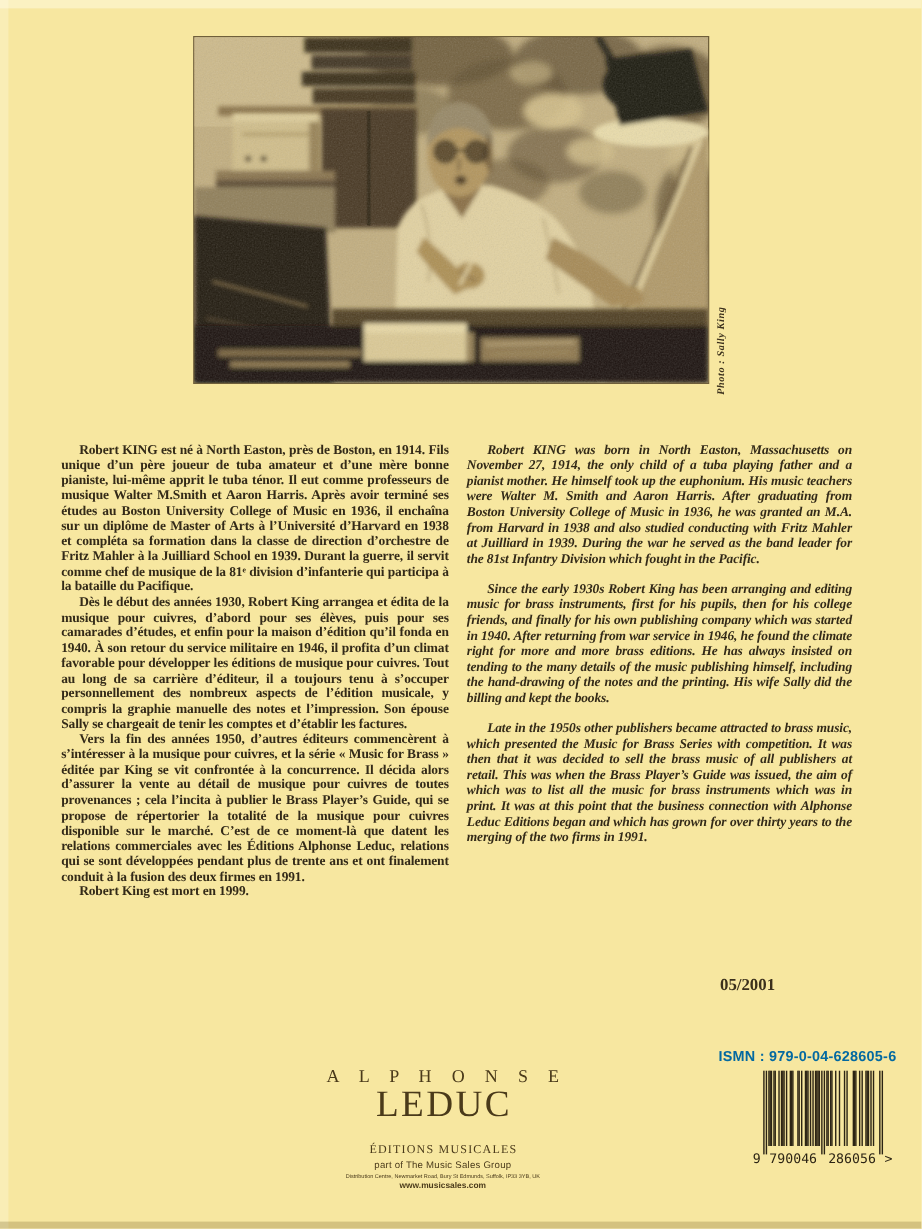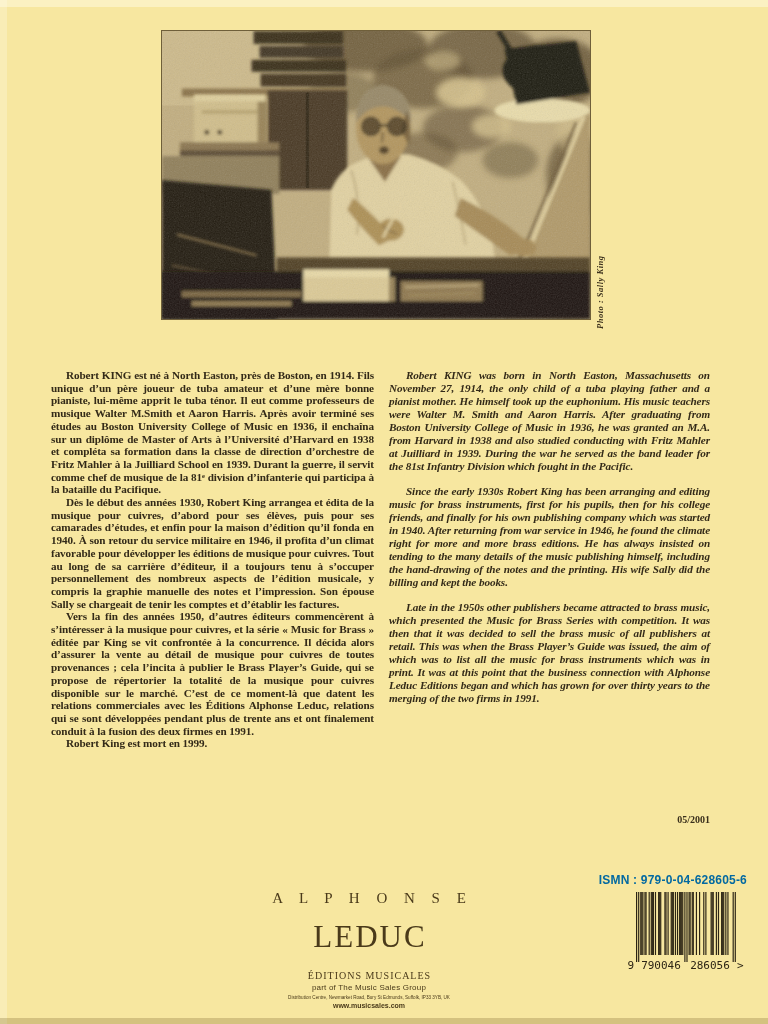--- a/index.html
+++ b/index.html
@@ -27,29 +27,29 @@
 
   .col{position:absolute; top:369px; text-align:justify; font-weight:bold;}
   .col-fr{left:39px; width:323px; font-size:11.2px; line-height:12.7px; letter-spacing:-.1px;margin-left:12px;}
   .col-fr p{margin:0; text-indent:15px;}
   .col-en{left:389px; width:321px; font-size:11.2px; line-height:13px; font-style:italic; letter-spacing:-.1px;}
   .col-en p{margin:0 0 12px; text-indent:17px;font-style:italic;}
   .col-en p:last-child{margin-bottom:0;}
 
   .date-code{
     position:absolute; left:600px; top:814px; width:110px;
-    text-align:right; font-size:10px; font-weight:bold; color:#3b301c;
+    font-size:14px; font-weight:bold; color:#3b301c;
   }
 
   .logo{
     position:absolute; left:238px; top:892px; width:262px;
     text-align:center; color:#4a3a1a;
   }
   .logo-alphonse{font-size:15px; line-height:13px; letter-spacing:6.5px; padding-left:6.5px;}
-  .logo-leduc{font-size:31px; line-height:27px; letter-spacing:2px; padding-left:2px; margin-top:18px;}
+  .logo-leduc{font-size:31px; line-height:27px; letter-spacing:2px; padding-left:2px; margin-top:1px;}
   .logo-editions{font-size:10px; line-height:11px; letter-spacing:1px; padding-left:1px; margin-top:20px;}
   .logo-group{font-family:"Liberation Sans","DejaVu Sans",sans-serif; font-size:8px; line-height:9.5px; letter-spacing:.2px; margin-top:2px;}
   .logo-address{font-family:"Liberation Sans","DejaVu Sans",sans-serif; font-size:4.6px; line-height:6px; margin-top:2px; white-space:nowrap;}
   .logo-web{font-family:"Liberation Sans","DejaVu Sans",sans-serif; font-size:7px; line-height:8px; font-weight:bold; margin-top:1.5px;}
 
   .ismn{
     position:absolute; left:597px; top:873px; width:150px; text-align:right;
     font-family:"Liberation Sans","DejaVu Sans",sans-serif;
     font-weight:bold; font-size:12px; letter-spacing:.2px; color:#0369a1;
   }

